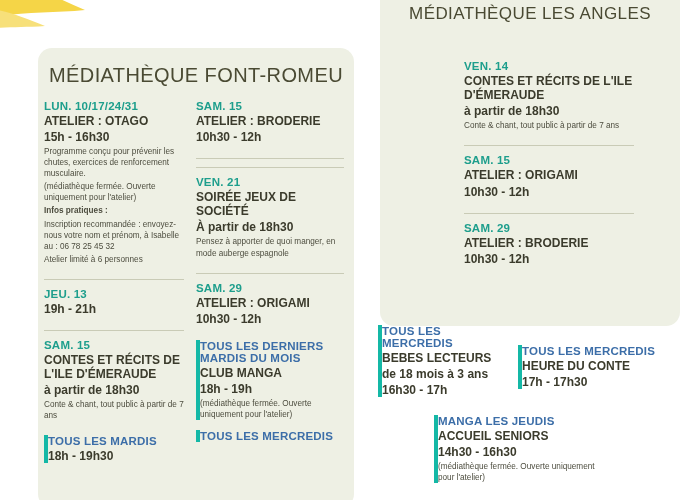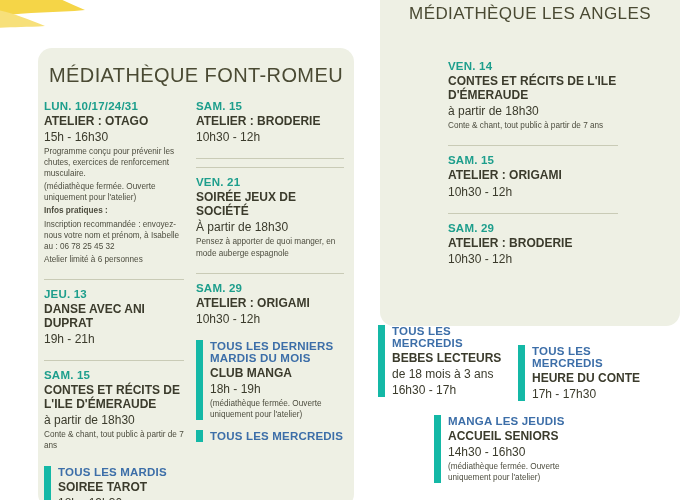--- a/index.html
+++ b/index.html
@@ -35,39 +35,38 @@
   #title-les-angles{
     position:absolute;left:380px;top:4px;width:300px;
     font-size:17px;
   }
 
   .col{position:absolute;}
   
   #fr-col1{left:44px;top:100px;width:140px;}
   #fr-col2{left:196px;top:100px;width:148px;}
   
-  #la-col1{left:448px;top:60px;width:170px;}
+  #la-col1{left:464px;top:60px;width:170px;}
 
   .entry{margin-bottom:14px;}
   .date{
     font-weight:bold;font-size:11.5px;color:#1d9e8c;margin-bottom:2px;
     letter-spacing:.2px;
   }
   .date.blue{color:#3c6ea8;}
   .evt{
     font-weight:bold;font-size:12px;color:#3b3b2c;line-height:1.18;
     margin-bottom:2px;
   }
-  .time{font-size:12px;color:#3b3b2c;margin-bottom:2px;}
+  .time{font-size:12px;color:#3b3b2c;margin-bottom:2px;font-weight:bold;}
   .note{font-size:8.2px;color:#4d4d3f;line-height:1.35;margin-top:2px;}
   .rule{border-top:1px solid #c9cbb6;margin:8px 0 8px 0;height:0;}
 
   .recur{
-    border-left:7px solid #14b8a6;
-    padding-left:7px;
+    border-left:4px solid #14b8a6;
     margin-top:10px;
   }
   .recur .date{color:#3c6ea8;}
 
   
   .boxgroup{position:absolute;}
   #box-mercredis{left:378px;top:325px;width:132px;}
   #box-mercredis2{left:518px;top:345px;width:140px;}
   #box-jeudis{left:434px;top:415px;width:170px;}
 </style>
@@ -97,36 +96,34 @@
     <div class="note">(médiathèque fermée. Ouverte uniquement pour l'atelier)</div>
     <div class="note" style="font-weight:bold">Infos pratiques :</div>
     <div class="note">Inscription recommandée : envoyez-nous votre nom et prénom, à Isabelle au : 06 78 25 45 32</div>
     <div class="note">Atelier limité à 6 personnes</div>
   </div>
 
   <div class="rule"></div>
 
   <div class="entry">
     <div class="date">JEU. 13</div>
-    <div class="evt">DANSE AVEC ANI DUPRAT</div>
     <div class="time">19h - 21h</div>
   </div>
 
   <div class="rule"></div>
 
   <div class="entry">
     <div class="date">SAM. 15</div>
     <div class="evt">CONTES ET RÉCITS DE L'ILE D'ÉMERAUDE</div>
     <div class="time">à partir de 18h30</div>
     <div class="note">Conte &amp; chant, tout public à partir de 7 ans</div>
   </div>
 
   <div class="recur">
     <div class="date blue">TOUS LES MARDIS</div>
-    <div class="evt">SOIREE TAROT</div>
     <div class="time">18h - 19h30</div>
 
   </div>
 </div>
 
 <div class="col" id="fr-col2">
 
   <div class="entry">
     <div class="date">SAM. 15</div>
     <div class="evt">ATELIER : BRODERIE</div>

